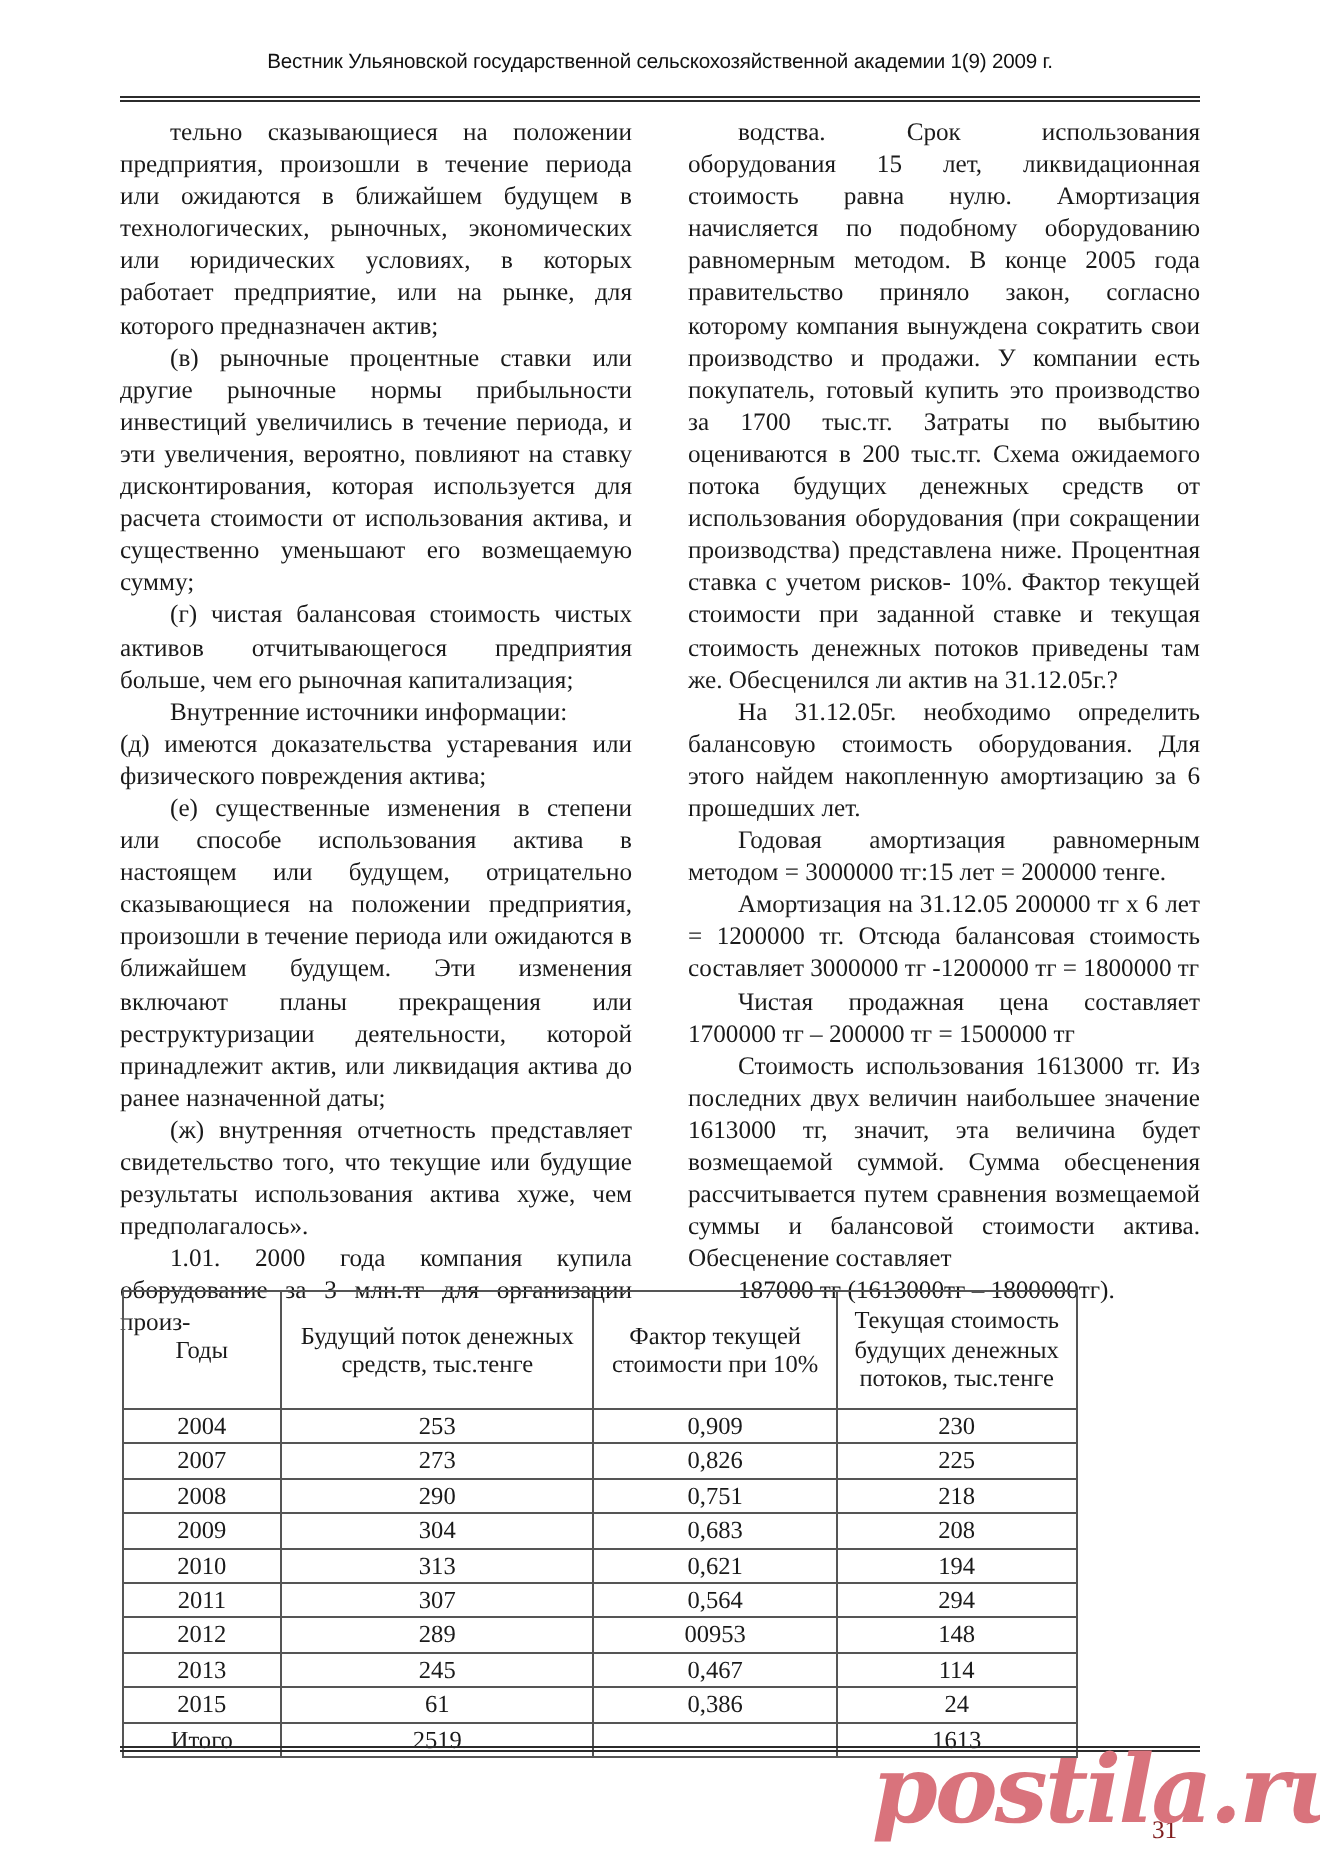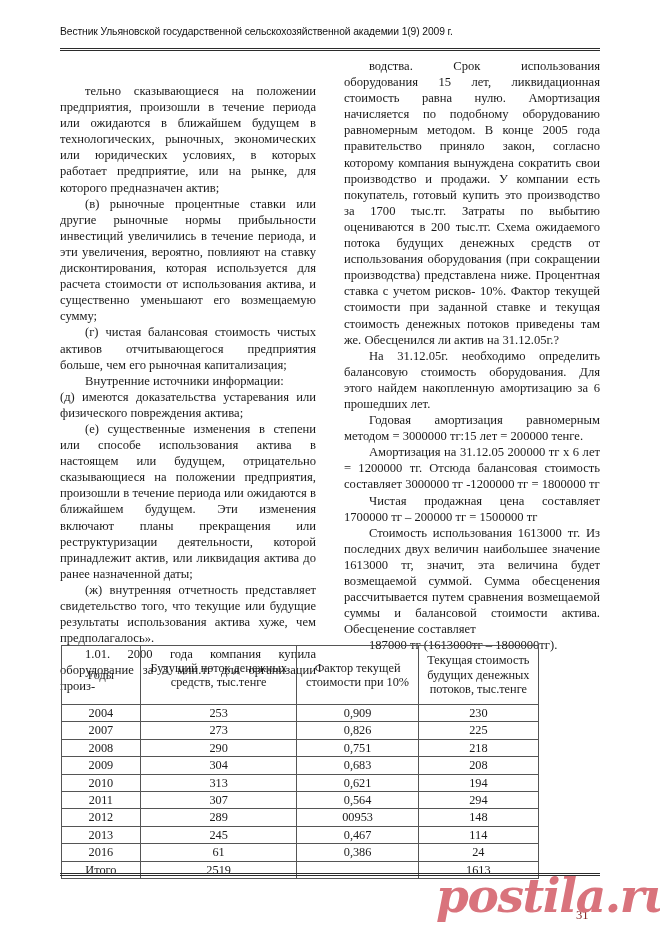--- a/index.html
+++ b/index.html
@@ -23,21 +23,21 @@
     width: 660px;
     height: 934px;
   }
 
   
   .running-head {
     position: absolute;
     left: 60px;
     top: 26px;
     width: 540px;
-    text-align: left;
+    text-align: center;
     font-family: "Liberation Sans", sans-serif;
     font-size: 10.3px;
     letter-spacing: -0.1px;
     color: #111;
     white-space: nowrap;
   }
   .rule-double-top {
     position: absolute;
     left: 60px;
     top: 48px;
@@ -64,21 +64,21 @@
     left: 60px;
     top: 58px;
     width: 540px;
     height: 575px;
   }
   .col {
     position: absolute;
     top: 0;
     width: 256px;
   }
-  .col-left  { left: 0; margin-top: 25px; }
+  .col-left  { left: 0; }
   .col-right { left: 284px; }
 
   .col p {
     margin: 0;
     font-size: 12.6px;
     line-height: 16.1px;
     text-align: justify;
     text-justify: inter-word;
     text-indent: 25px;
     hyphens: none;
@@ -232,21 +232,21 @@
           <td>00953</td>
           <td>148</td>
         </tr>
         <tr>
           <td>2013</td>
           <td>245</td>
           <td>0,467</td>
           <td>114</td>
         </tr>
         <tr>
-          <td>2016</td>
+          <td>2015</td>
           <td>61</td>
           <td>0,386</td>
           <td>24</td>
         </tr>
         <tr>
           <td>Итого</td>
           <td>2519</td>
           <td></td>
           <td>1613</td>
         </tr>

